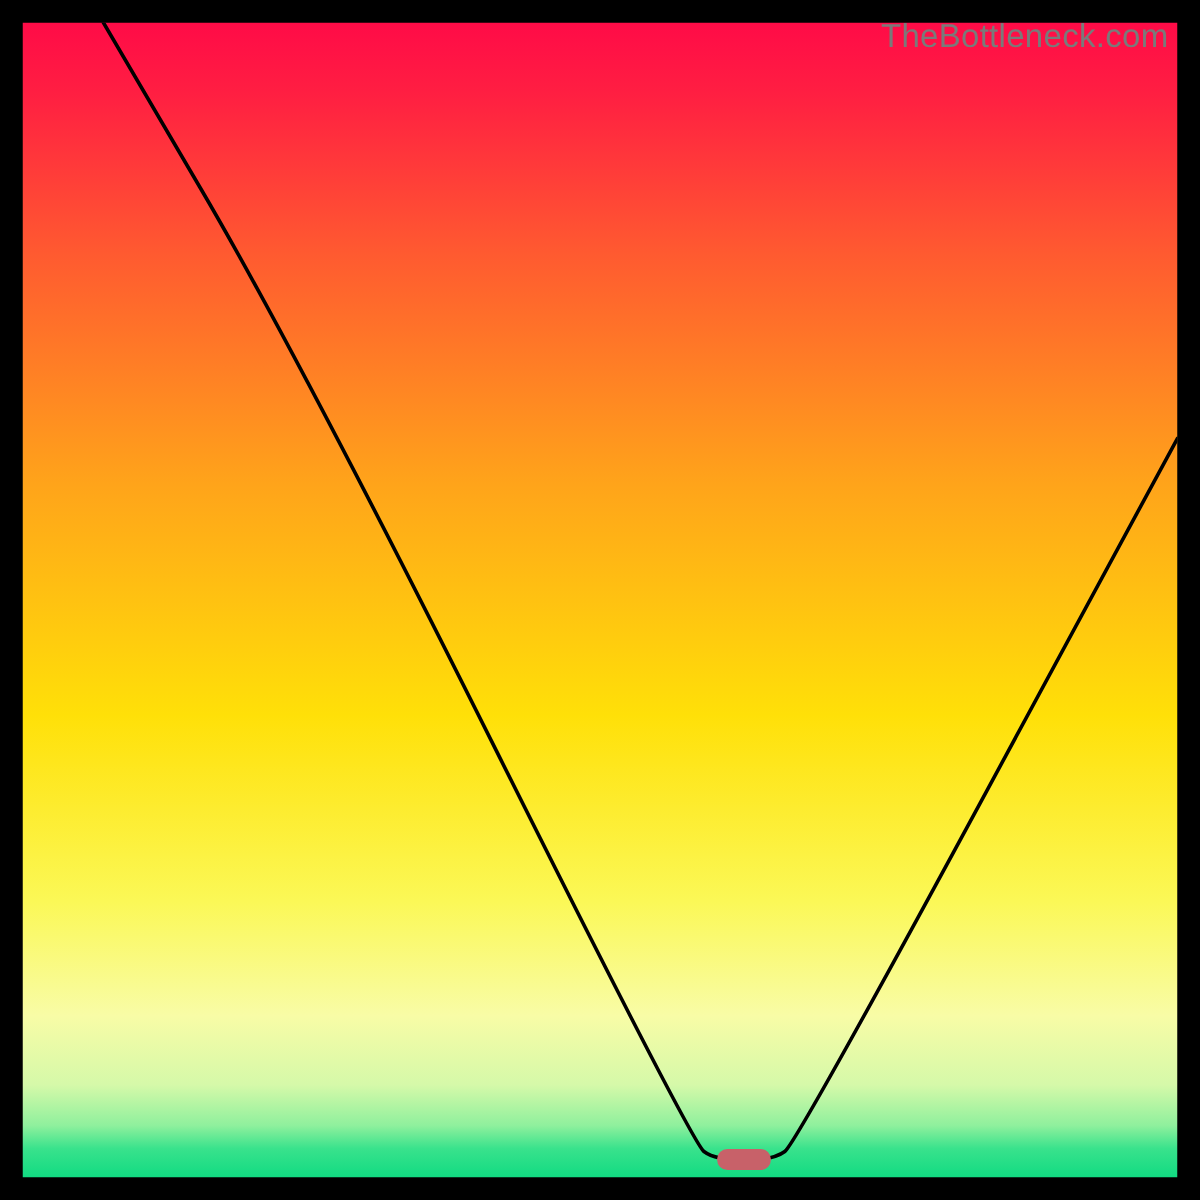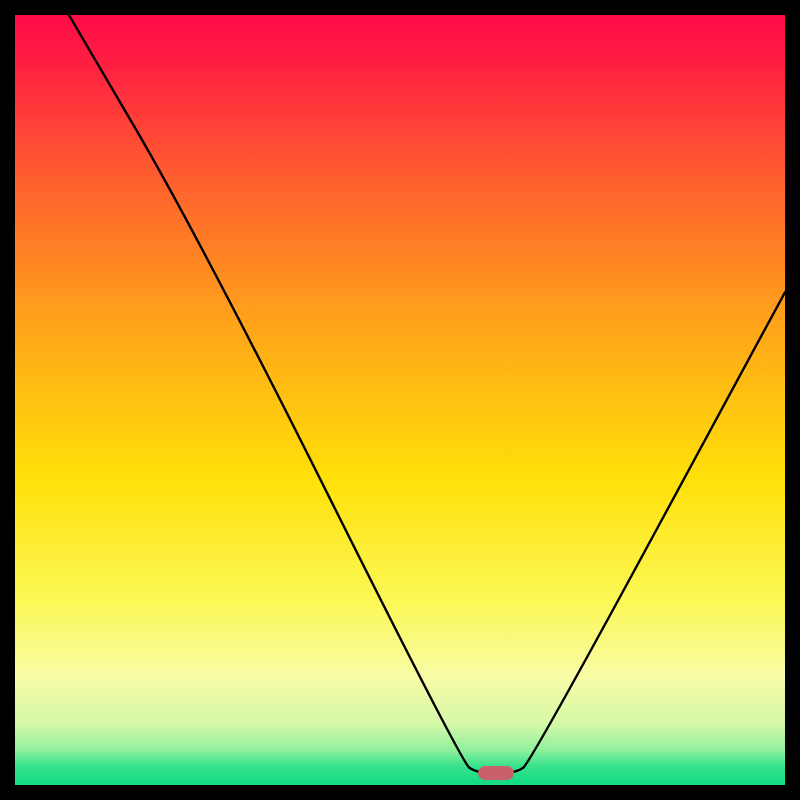--- a/index.html
+++ b/index.html
@@ -69,13 +69,14 @@
           <stop offset="97.5%" stop-color="#39e28c"></stop>
           <stop offset="100%" stop-color="#11db82"></stop>
         </linearGradient>
     </defs>
     <rect x="0" y="0" width="770" height="770" fill="url(#bg-grad)"></rect>
     <path id="curve" d="M 53.900000000000006 0 Q 53.900000000000006 0 119.35 111.65000000000003 Q 184.79999999999998 223.30000000000007 315.7 485.1 Q 446.59999999999997 746.9 454.29999999999995 752.675 Q 462 758.45 481.25 758.45 Q 500.5 758.45 508.2 752.675 Q 515.9 746.9 642.95 512.05 T 770 277.2" stroke="#000000" stroke-width="2.4" fill="none" stroke-linecap="round" stroke-linejoin="round"></path>
   </svg>
 
   <div class="marker" id="marker" style="width: 36px; height: 14px; left: 463.25px; top: 751.45px; background: rgb(200, 97, 105);"></div>
 
+  <div class="watermark">TheBottleneck.com</div>
 </div>
 
 </body></html>

